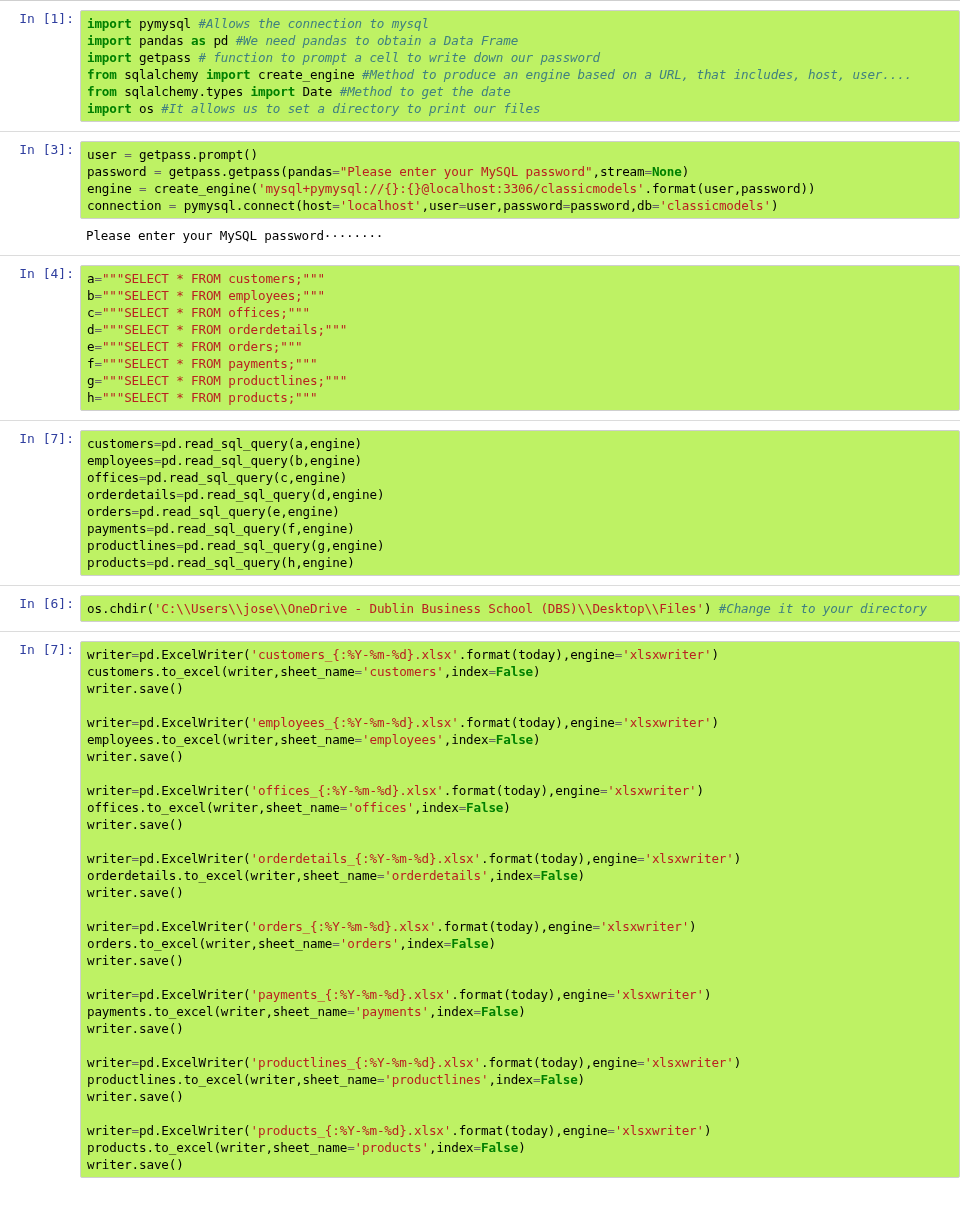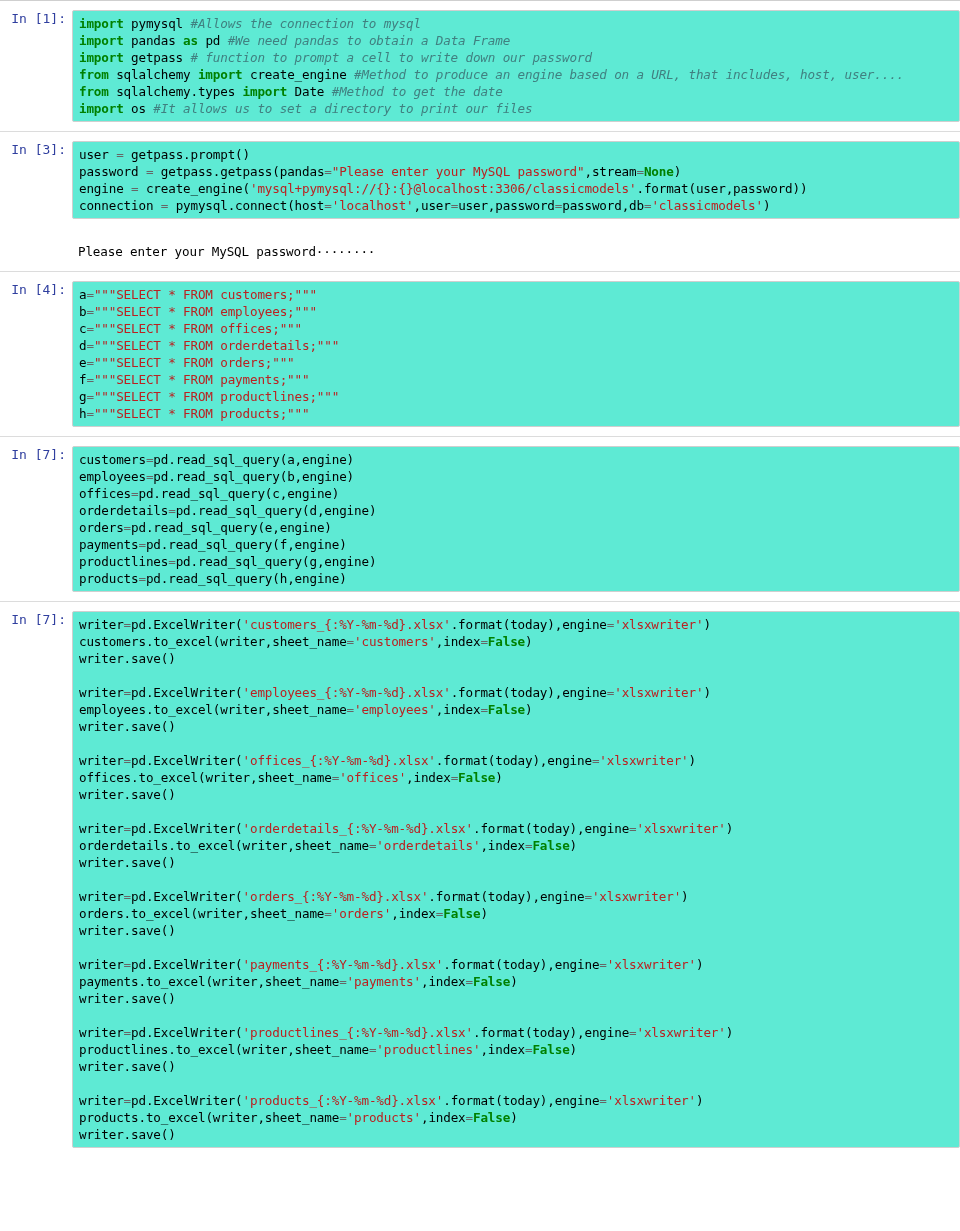--- a/index.html
+++ b/index.html
@@ -18,21 +18,21 @@
     width: 960px;
     box-sizing: border-box;
   }
 
   
   .cell {
     display: block;
     width: 100%;
     box-sizing: border-box;
     border-top: 1px solid #dcdcdc;
-    padding: 9px 0 9px 0;
+    padding: 9px 0 9px 8px;
     background: #ffffff;
   }
   .cell.first { border-top: 1px solid #cfcfcf; }
 
   .cell-row {
     display: flex;
     align-items: flex-start;
     width: 100%;
     box-sizing: border-box;
   }
@@ -48,21 +48,21 @@
     font-size: 13px;
     line-height: 17px;
     white-space: pre;
     -moz-user-select: none;
   }
   .prompt.empty { color: transparent; }
 
   .input-area {
     flex: 1 1 auto;
     min-width: 0;
-    background: #5eead4;
+    background: #bef264;
     border: 1px solid #cfcfcf;
     border-radius: 2px;
     padding: 4px 4px 4px 6px;
     box-sizing: border-box;
     overflow: hidden;
   }
 
   .output-area {
     flex: 1 1 auto;
     min-width: 0;
@@ -121,21 +121,21 @@
     <div class="cell">
       <div class="cell-row">
         <div class="prompt">In [3]:</div>
         <div class="input-area">
           <pre class="code"><span class="n">user</span> <span class="o">=</span> <span class="n">getpass</span>.<span class="n">prompt</span>()
 <span class="n">password</span> <span class="o">=</span> <span class="n">getpass</span>.<span class="n">getpass</span>(<span class="n">pandas</span><span class="o">=</span><span class="s">"Please enter your MySQL password"</span>,<span class="n">stream</span><span class="o">=</span><span class="kc">None</span>)
 <span class="n">engine</span> <span class="o">=</span> <span class="n">create_engine</span>(<span class="s">'mysql+pymysql://{}:{}@localhost:3306/classicmodels'</span>.<span class="n">format</span>(<span class="n">user</span>,<span class="n">password</span>))
 <span class="n">connection</span> <span class="o">=</span> <span class="n">pymysql</span>.<span class="n">connect</span>(<span class="n">host</span><span class="o">=</span><span class="s">'localhost'</span>,<span class="n">user</span><span class="o">=</span><span class="n">user</span>,<span class="n">password</span><span class="o">=</span><span class="n">password</span>,<span class="n">db</span><span class="o">=</span><span class="s">'classicmodels'</span>)</pre>
         </div>
       </div>
-      <div class="cell-row" style="margin-top: 20px;">
+      <div class="cell-row" style="margin-top: 4px;">
         <div class="prompt empty"> </div>
         <div class="output-area">
           <pre class="outtext">Please enter your MySQL password········</pre>
         </div>
       </div>
     </div>
     <div class="cell">
       <div class="cell-row">
         <div class="prompt">In [4]:</div>
         <div class="input-area">
@@ -160,20 +160,28 @@
 <span class="n">orderdetails</span><span class="o">=</span><span class="n">pd</span>.<span class="n">read_sql_query</span>(<span class="n">d</span>,<span class="n">engine</span>)
 <span class="n">orders</span><span class="o">=</span><span class="n">pd</span>.<span class="n">read_sql_query</span>(<span class="n">e</span>,<span class="n">engine</span>)
 <span class="n">payments</span><span class="o">=</span><span class="n">pd</span>.<span class="n">read_sql_query</span>(<span class="n">f</span>,<span class="n">engine</span>)
 <span class="n">productlines</span><span class="o">=</span><span class="n">pd</span>.<span class="n">read_sql_query</span>(<span class="n">g</span>,<span class="n">engine</span>)
 <span class="n">products</span><span class="o">=</span><span class="n">pd</span>.<span class="n">read_sql_query</span>(<span class="n">h</span>,<span class="n">engine</span>)</pre>
         </div>
       </div>
     </div>
     <div class="cell">
       <div class="cell-row">
+        <div class="prompt">In [6]:</div>
+        <div class="input-area">
+          <pre class="code"><span class="n">os</span>.<span class="n">chdir</span>(<span class="s">'C:\\Users\\jose\\OneDrive - Dublin Business School (DBS)\\Desktop\\Files'</span>) <span class="c">#Change it to your directory</span></pre>
+        </div>
+      </div>
+    </div>
+    <div class="cell">
+      <div class="cell-row">
         <div class="prompt">In [7]:</div>
         <div class="input-area">
           <pre class="code"><span class="n">writer</span><span class="o">=</span><span class="n">pd</span>.<span class="n">ExcelWriter</span>(<span class="s">'customers_{:%Y-%m-%d}.xlsx'</span>.<span class="n">format</span>(<span class="n">today</span>),<span class="n">engine</span><span class="o">=</span><span class="s">'xlsxwriter'</span>)
 <span class="n">customers</span>.<span class="n">to_excel</span>(<span class="n">writer</span>,<span class="n">sheet_name</span><span class="o">=</span><span class="s">'customers'</span>,<span class="n">index</span><span class="o">=</span><span class="kc">False</span>)
 <span class="n">writer</span>.<span class="n">save</span>()
 
 <span class="n">writer</span><span class="o">=</span><span class="n">pd</span>.<span class="n">ExcelWriter</span>(<span class="s">'employees_{:%Y-%m-%d}.xlsx'</span>.<span class="n">format</span>(<span class="n">today</span>),<span class="n">engine</span><span class="o">=</span><span class="s">'xlsxwriter'</span>)
 <span class="n">employees</span>.<span class="n">to_excel</span>(<span class="n">writer</span>,<span class="n">sheet_name</span><span class="o">=</span><span class="s">'employees'</span>,<span class="n">index</span><span class="o">=</span><span class="kc">False</span>)
 <span class="n">writer</span>.<span class="n">save</span>()
 

